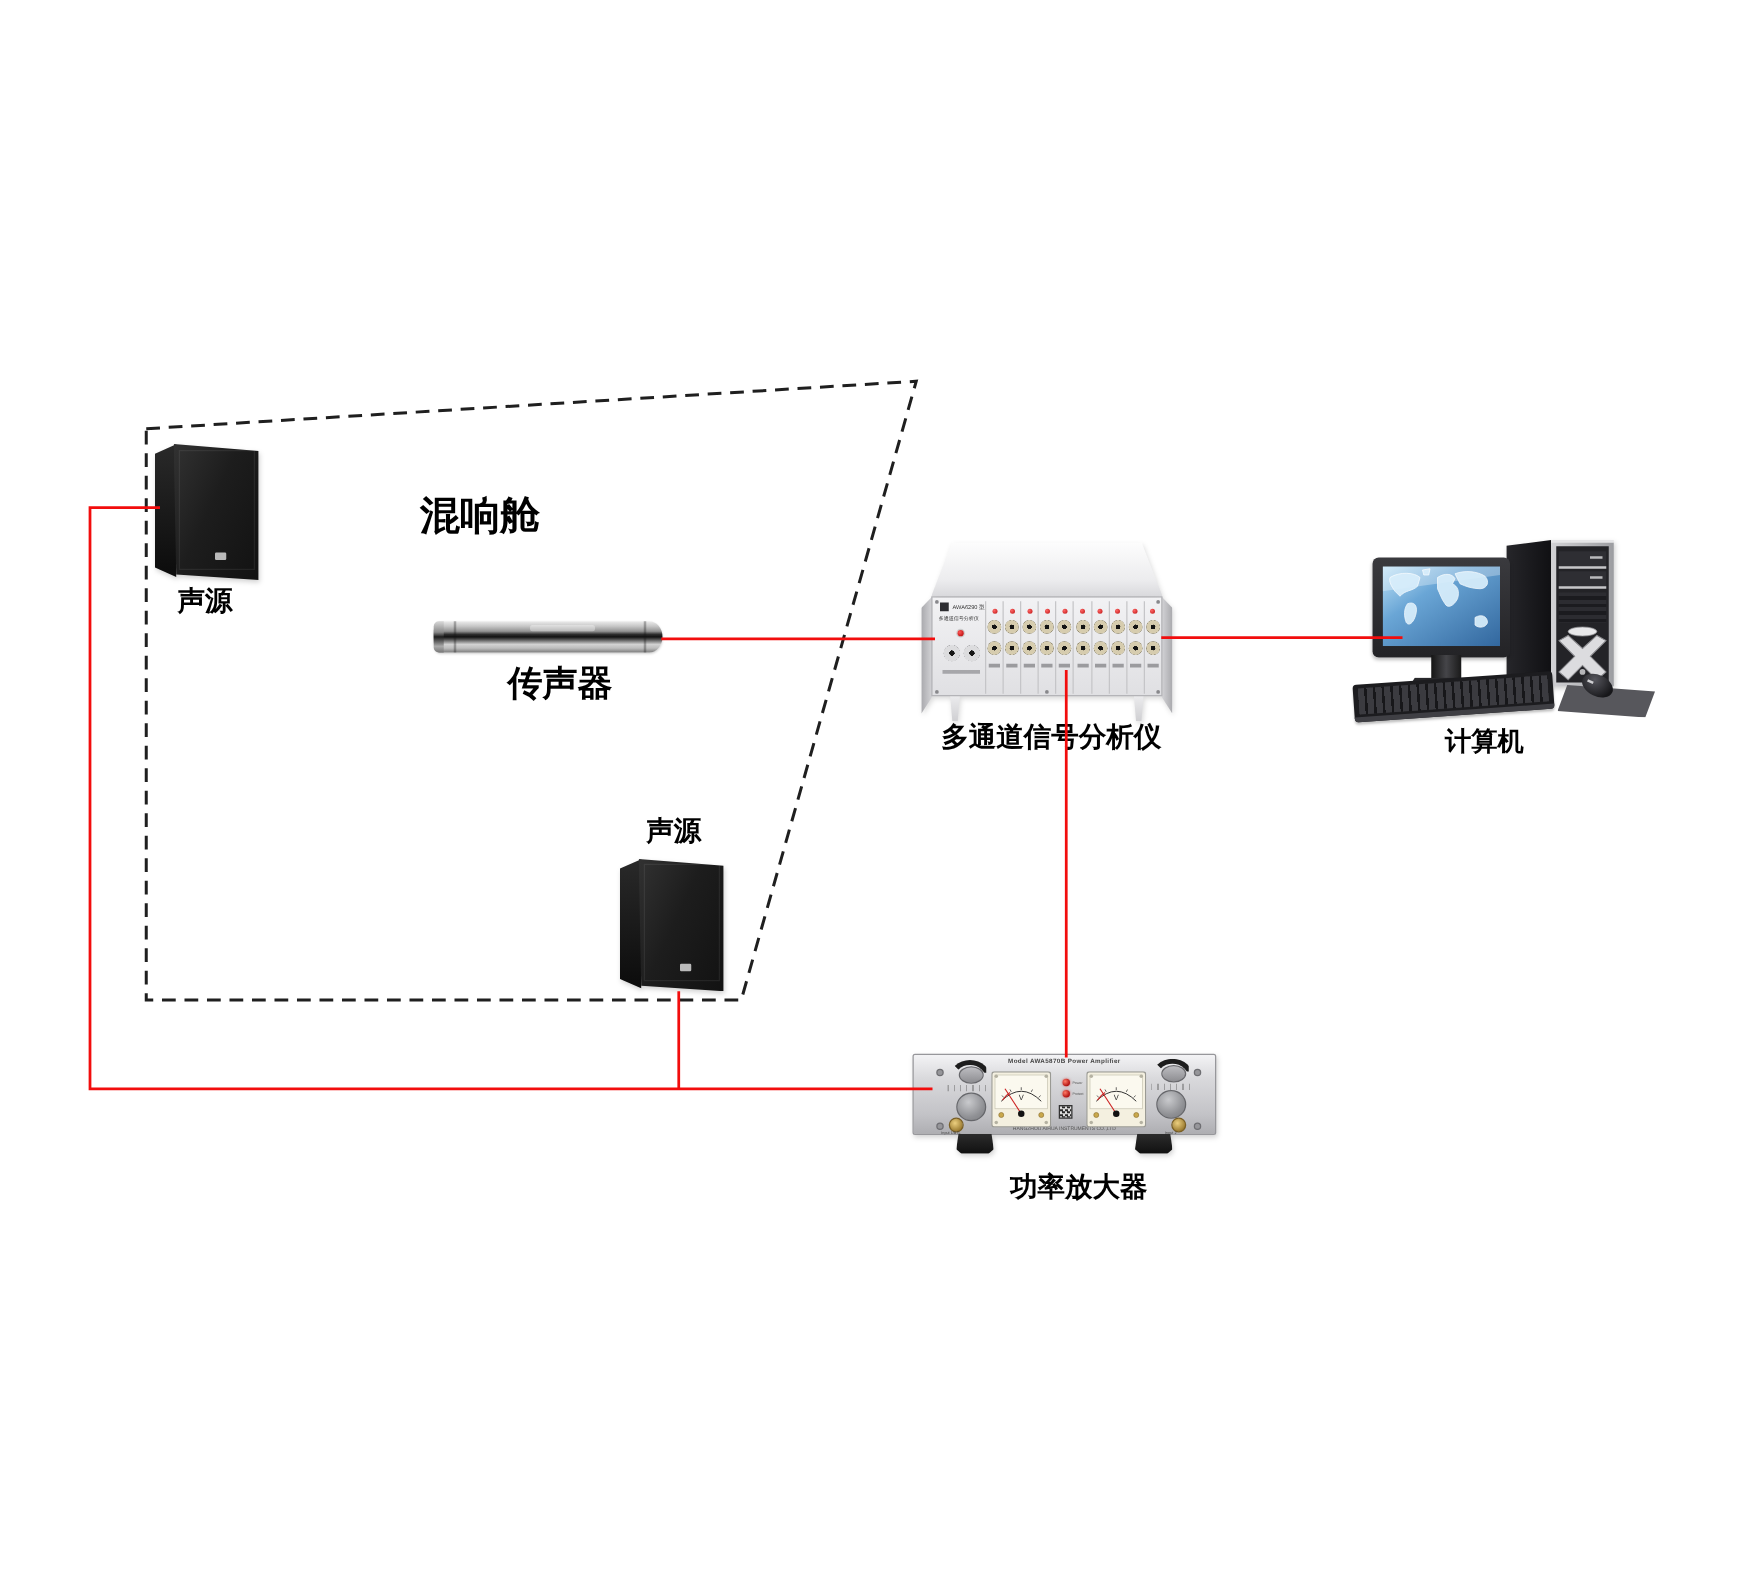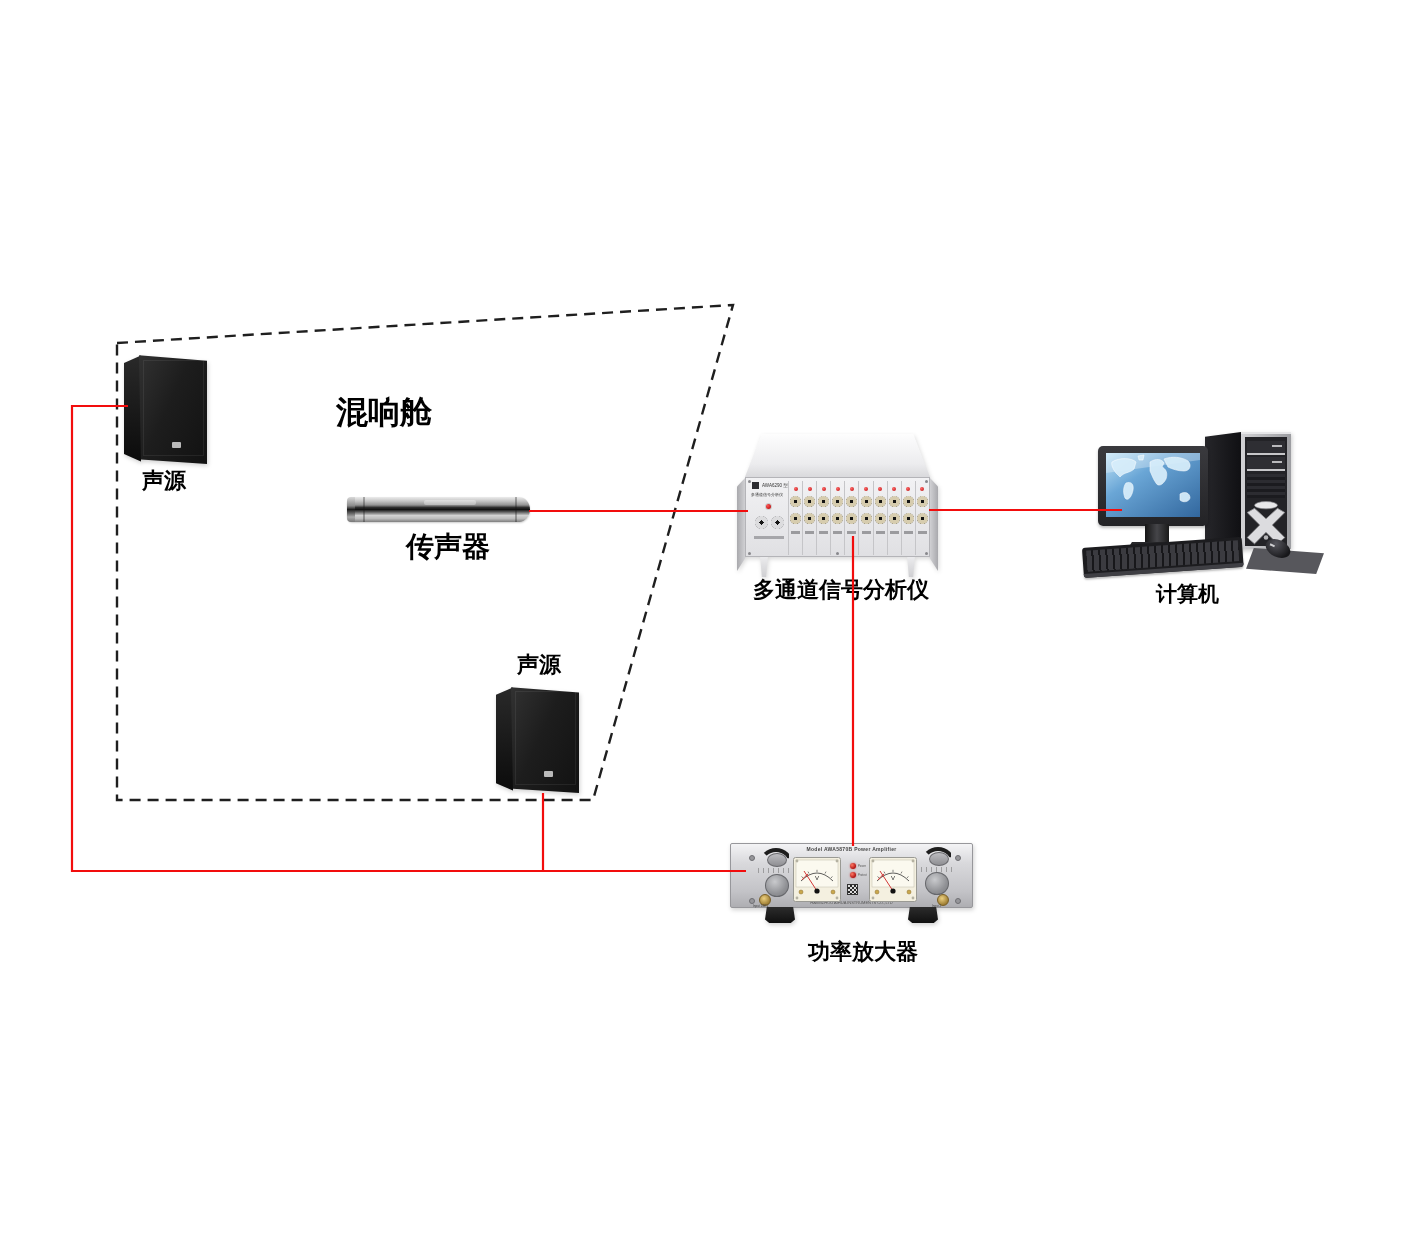--- a/index.html
+++ b/index.html
@@ -7,21 +7,21 @@
     font-family:"Liberation Sans","DejaVu Sans",sans-serif;}
 
   
   .lbl{position:absolute;font-weight:700;color:#000;white-space:nowrap;line-height:1;}
   .lbl-chamber{left:336px;top:396px;font-size:32px;}
   .lbl-src1{left:142px;top:470px;font-size:22px;}
   .lbl-mic{left:406px;top:533px;font-size:28px;}
   .lbl-src2{left:517px;top:654px;font-size:22px;}
   .lbl-analyzer{left:753px;top:579px;font-size:22px;}
   .lbl-computer{left:1156px;top:583px;font-size:21px;}
-  .lbl-amp{left:808px;top:941px;font-size:22px;}
+  .lbl-amp{left:808px;top:941px;font-size:22px;font-family:Liberation Mono, monospace;}
 
   
   svg.wires{position:absolute;left:0;top:0;width:1410px;height:1260px;pointer-events:none;z-index:30;}
 
   
   .speaker{position:absolute;filter:drop-shadow(1px 2px 2px rgba(0,0,0,.18));z-index:10;}
   .spk1{left:124px;top:353px;width:83px;height:111px;}
   .spk2{left:496px;top:685px;width:83px;height:108px;}
   .spk-side{position:absolute;left:0;top:0;width:21%;height:100%;
     background:linear-gradient(180deg,#2a2a2a,#0b0b0b);

